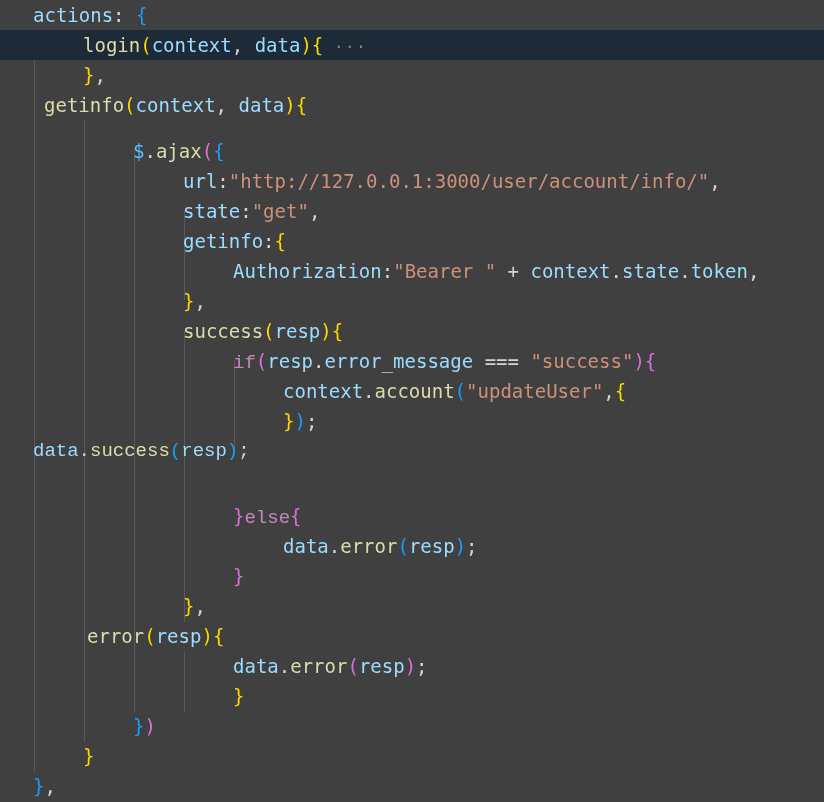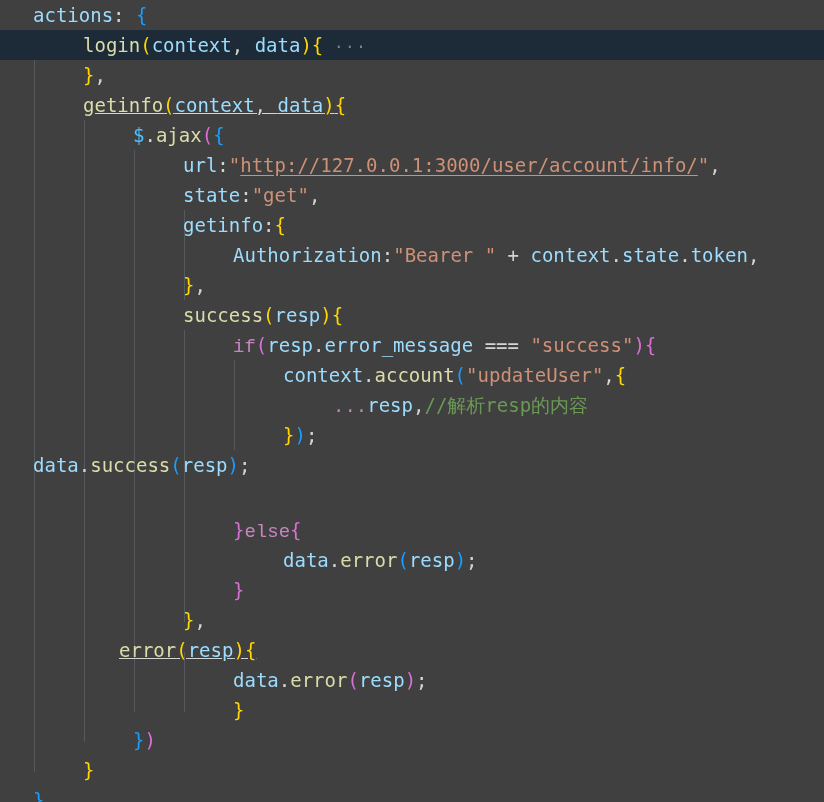--- a/index.html
+++ b/index.html
@@ -56,21 +56,21 @@
   .t-fn     { color: #dcdcaa; }   
   .t-str    { color: #ce9178; }   
   .t-kw     { color: #c586c0; font-family: Liberation Mono, monospace; }   
   .t-const  { color: #569cd6; }   
   .t-cmt    { color: #6a9955; }   
   .t-plain  { color: #d4d4d4; }   
   .t-var    { color: #4fc1ff; }   
   .b-yellow { color: #ffd700; }   
   .b-pink   { color: #da70d6; }   
   .b-blue   { color: #179fff; }   
-  .t-link   { color: #ce9178; text-decoration: underline; text-decoration-color: #ce9178; text-underline-offset: 3px; }
+  .t-link   { color: #ce9178; text-decoration-color: #ce9178; text-underline-offset: 3px; }
   .fold {
     color: #868686;
     font-size: 15px;
     letter-spacing: 2px;
     vertical-align: middle;
   }
 </style>
 </head>
 <body>
 
@@ -87,56 +87,55 @@
   </div>
 
   <div class="code-lines">
 
     <div class="line"><span class="t-prop">actions</span><span class="t-plain">: </span><span class="b-blue">{</span></div>
 
     <div class="line hl" style="padding-left:83px;"><span class="t-fn">login</span><span class="b-yellow">(</span><span class="t-prop">context</span><span class="t-plain">, </span><span class="t-prop">data</span><span class="b-yellow">)</span><span class="b-yellow">{</span><span class="fold"> ···</span></div>
 
     <div class="line" style="padding-left:83px;"><span class="b-yellow">}</span><span class="t-plain">,</span></div>
 
-    <div class="line" style="padding-left:83px;text-decoration:underline;"><span class="t-fn">getinfo</span><span class="b-yellow">(</span><span class="t-prop">context</span><span class="t-plain">, </span><span class="t-prop">data</span><span class="b-yellow">)</span><span class="b-yellow">{</span></div>
+    <div class="line" style="padding-left:44px;"><span class="t-fn">getinfo</span><span class="b-yellow">(</span><span class="t-prop">context</span><span class="t-plain">, </span><span class="t-prop">data</span><span class="b-yellow">)</span><span class="b-yellow">{</span></div>
 
-    <div class="line" style="padding-left:133px;"><span class="t-var">$</span><span class="t-plain">.</span><span class="t-fn">ajax</span><span class="b-pink">(</span><span class="b-blue">{</span></div>
+    <div class="line" style="padding-left:133px;margin-top:16px;"><span class="t-var">$</span><span class="t-plain">.</span><span class="t-fn">ajax</span><span class="b-pink">(</span><span class="b-blue">{</span></div>
 
     <div class="line" style="padding-left:183px;"><span class="t-prop">url</span><span class="t-plain">:</span><span class="t-str">"</span><span class="t-link">http://127.0.0.1:3000/user/account/info/</span><span class="t-str">"</span><span class="t-plain">,</span></div>
 
     <div class="line" style="padding-left:183px;"><span class="t-prop">state</span><span class="t-plain">:</span><span class="t-str">"</span><span class="t-str">get</span><span class="t-str">"</span><span class="t-plain">,</span></div>
 
     <div class="line" style="padding-left:183px;"><span class="t-prop">getinfo</span><span class="t-plain">:</span><span class="b-yellow">{</span></div>
 
     <div class="line" style="padding-left:233px;"><span class="t-prop">Authorization</span><span class="t-plain">:</span><span class="t-str">"</span><span class="t-str">Bearer </span><span class="t-str">"</span><span class="t-plain"> + </span><span class="t-prop">context</span><span class="t-plain">.</span><span class="t-prop">state</span><span class="t-plain">.</span><span class="t-prop">token</span><span class="t-plain">,</span></div>
 
     <div class="line" style="padding-left:183px;"><span class="b-yellow">}</span><span class="t-plain">,</span></div>
 
     <div class="line" style="padding-left:183px;"><span class="t-fn">success</span><span class="b-yellow">(</span><span class="t-prop">resp</span><span class="b-yellow">)</span><span class="b-yellow">{</span></div>
 
     <div class="line" style="padding-left:233px;"><span class="t-kw">if</span><span class="b-pink">(</span><span class="t-prop">resp</span><span class="t-plain">.</span><span class="t-prop">error_message</span><span class="t-plain"> === </span><span class="t-str">"</span><span class="t-str">success</span><span class="t-str">"</span><span class="b-pink">)</span><span class="b-pink">{</span></div>
 
     <div class="line" style="padding-left:283px;"><span class="t-prop">context</span><span class="t-plain">.</span><span class="t-fn">account</span><span class="b-blue">(</span><span class="t-str">"</span><span class="t-str">updateUser</span><span class="t-str">"</span><span class="t-plain">,</span><span class="b-yellow">{</span></div>
 
-    <div class="line" style="padding-left:333px;"><span class="t-kw">...</span><span class="t-prop">resp</span><span class="t-plain">,</span><span class="t-cmt">//解析resp的内容</span></div>
 
 
     <div class="line" style="padding-left:283px;"><span class="b-yellow">}</span><span class="b-blue">)</span><span class="t-plain">;</span></div>
 
-    <div class="line" style=""><span class="t-prop">data</span><span class="t-plain">.</span><span class="t-fn">success</span><span class="b-blue">(</span><span class="t-prop">resp</span><span class="b-blue">)</span><span class="t-plain">;</span></div>
+    <div class="line" style="font-family:Liberation Mono, monospace;"><span class="t-prop">data</span><span class="t-plain">.</span><span class="t-fn">success</span><span class="b-blue">(</span><span class="t-prop">resp</span><span class="b-blue">)</span><span class="t-plain">;</span></div>
 
     <div class="line" style="padding-left:233px;margin-top:35px;"><span class="b-pink">}</span><span class="t-kw">else</span><span class="b-pink">{</span></div>
 
     <div class="line" style="padding-left:283px;"><span class="t-prop">data</span><span class="t-plain">.</span><span class="t-fn">error</span><span class="b-blue">(</span><span class="t-prop">resp</span><span class="b-blue">)</span><span class="t-plain">;</span></div>
 
     <div class="line" style="padding-left:233px;"><span class="b-pink">}</span></div>
 
     <div class="line" style="padding-left:183px;"><span class="b-yellow">}</span><span class="t-plain">,</span></div>
 
-    <div class="line" style="padding-left:119px;text-decoration:underline;"><span class="t-fn">error</span><span class="b-yellow">(</span><span class="t-prop">resp</span><span class="b-yellow">)</span><span class="b-yellow">{</span></div>
+    <div class="line" style="padding-left:87px;"><span class="t-fn">error</span><span class="b-yellow">(</span><span class="t-prop">resp</span><span class="b-yellow">)</span><span class="b-yellow">{</span></div>
 
     <div class="line" style="padding-left:233px;"><span class="t-prop">data</span><span class="t-plain">.</span><span class="t-fn">error</span><span class="b-pink">(</span><span class="t-prop">resp</span><span class="b-pink">)</span><span class="t-plain">;</span></div>
 
     <div class="line" style="padding-left:233px;"><span class="b-yellow">}</span></div>
 
     <div class="line" style="padding-left:133px;"><span class="b-blue">}</span><span class="b-pink">)</span></div>
 
     <div class="line" style="padding-left:83px;"><span class="b-yellow">}</span></div>
 
     <div class="line"><span class="b-blue">}</span><span class="t-plain">,</span></div>

